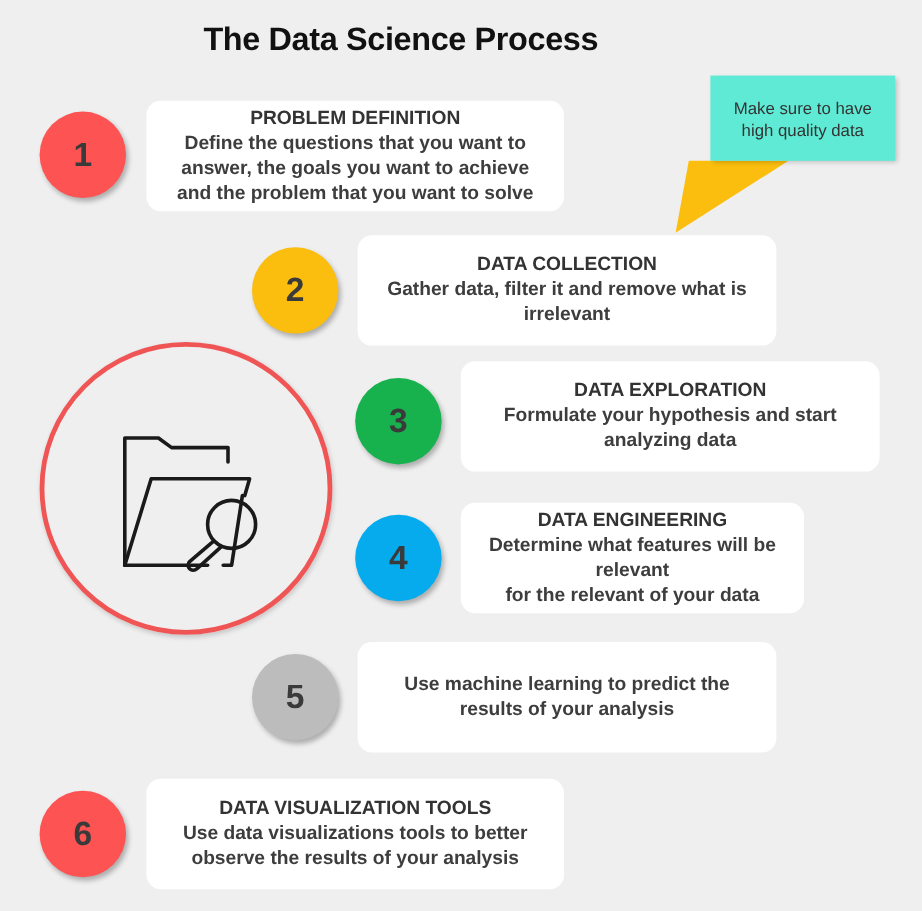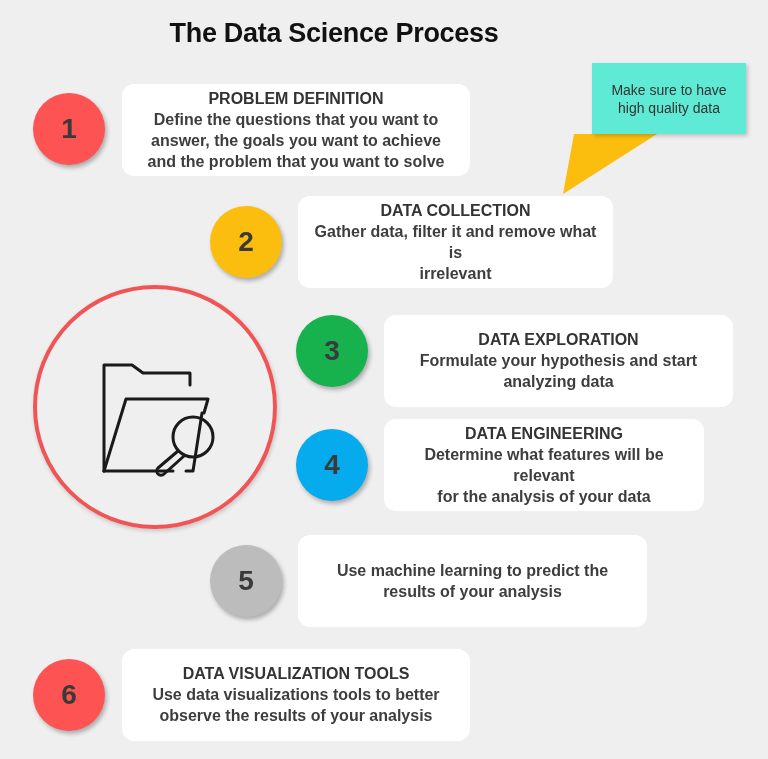--- a/index.html
+++ b/index.html
@@ -69,38 +69,38 @@
 
 <div class="num" style="left:33px; top:93px; background:#fd5352;">1</div>
 <div class="card" style="left:122px; top:84px; width:348px;">
   <div class="h">PROBLEM DEFINITION</div>
   <div class="d">Define the questions that you want to</div>
   <div class="d">answer, the goals you want to achieve</div>
   <div class="d">and the problem that you want to solve</div>
 </div>
 
 <div class="num" style="left:210px; top:206px; background:#fbbe0e;">2</div>
-<div class="card" style="left:298px; top:196px; width:315px;">
+<div class="card" style="left:298px; top:196px; width:349px;">
   <div class="h">DATA COLLECTION</div>
   <div class="d">Gather data, filter it and remove what is</div>
   <div class="d">irrelevant</div>
 </div>
 
 <div class="num" style="left:296px; top:315px; background:#17b14d;">3</div>
-<div class="card" style="left:384px; top:315px; width:349px;">
+<div class="card" style="left:384px; top:301px; width:349px;">
   <div class="h">DATA EXPLORATION</div>
   <div class="d">Formulate your hypothesis and start</div>
   <div class="d">analyzing data</div>
 </div>
 
 <div class="num" style="left:296px; top:429px; background:#05abed;">4</div>
-<div class="card" style="left:384px; top:419px; width:320px;">
+<div class="card" style="left:384px; top:419px; width:286px;">
   <div class="h">DATA ENGINEERING</div>
   <div class="d">Determine what features will be relevant</div>
-  <div class="d">for the analysis of your data</div>
+  <div class="d">for the relevant of your data</div>
 </div>
 
 <div class="num" style="left:210px; top:545px; background:#bcbcbc;">5</div>
 <div class="card" style="left:298px; top:535px; width:349px;">
   <div class="d">Use machine learning to predict the</div>
   <div class="d">results of your analysis</div>
 </div>
 
 <div class="num" style="left:33px; top:659px; background:#fd5352;">6</div>
 <div class="card" style="left:122px; top:649px; width:348px;">

